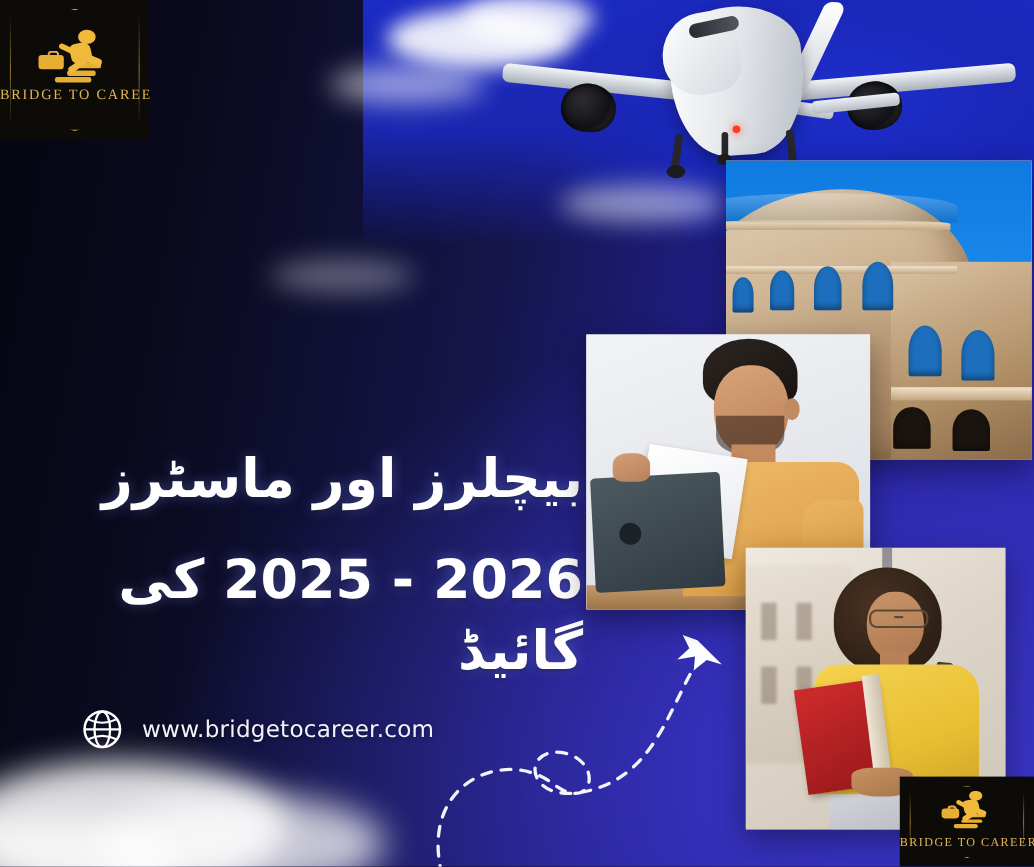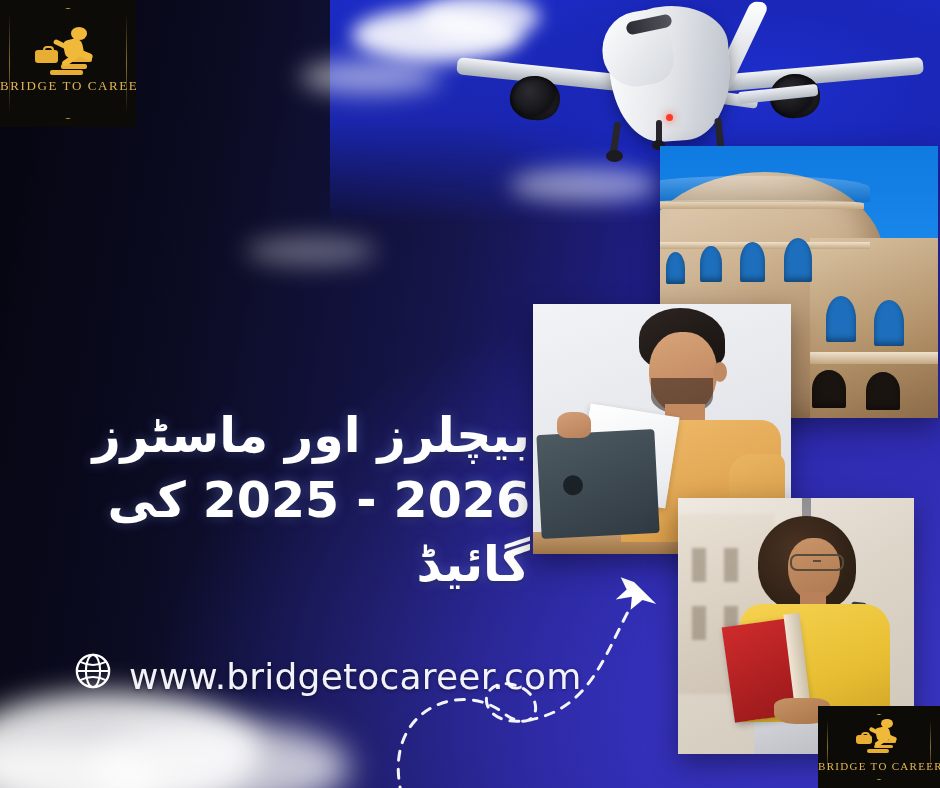--- a/index.html
+++ b/index.html
@@ -145,30 +145,29 @@
     letter-spacing:0px;
   }
   .subhead{
     position:absolute;left:4px;top:404px;width:526px;
     text-align:right;direction:rtl;
     color:#ffffff;
     font-family:"DejaVu Sans","Liberation Sans",sans-serif;
     font-size:49px;line-height:1.32;font-weight:600;
     text-shadow:0 0 12px rgba(130,150,255,.4),0 2px 5px rgba(0,0,0,.45);
   }
-  .subhead .line2{display:block;}
+  .subhead .line2{display:block;margin-top:27px;}
 
   
   .urlrow{position:absolute;left:74px;top:644px;display:flex;align-items:center;gap:17px;}
   .globe{width:38px;height:38px;flex:0 0 38px;}
   .urltext{
-    color:#f2f3fa;font-size:36px;letter-spacing:.2px;
+    color:#f2f3fa;font-size:21px;letter-spacing:.2px;
     font-family:"DejaVu Sans","Liberation Sans",sans-serif;
     text-shadow:0 1px 4px rgba(0,0,0,.45);
-    margin-top:12px;
   }
 
   
   .flightpath{position:absolute;left:390px;top:560px;width:320px;height:240px;pointer-events:none;}
 
   
   .card{position:absolute;background:#fff;box-shadow:0 10px 26px rgba(0,0,0,.38);overflow:hidden;}
   .card .inner{position:absolute;inset:0;overflow:hidden;}
 
   .card.colosseum{left:660px;top:146px;width:278px;height:272px;background:#e9e6df;padding:10px;box-sizing:border-box;}

